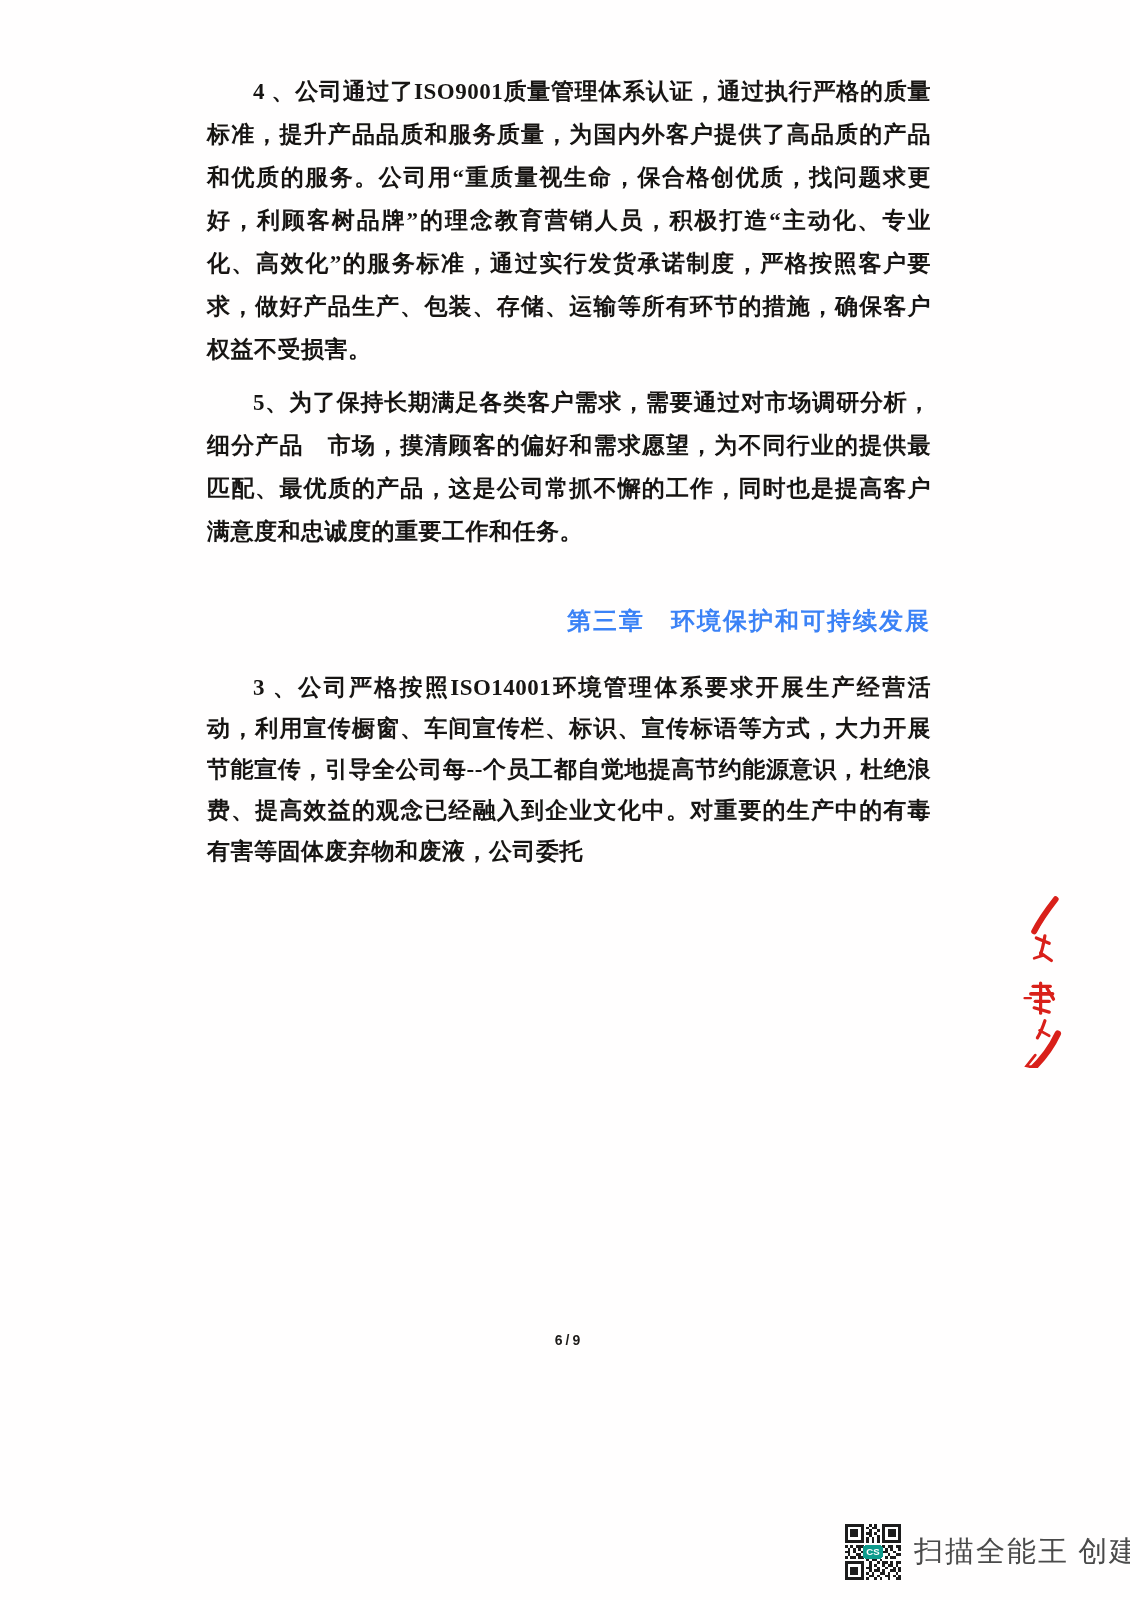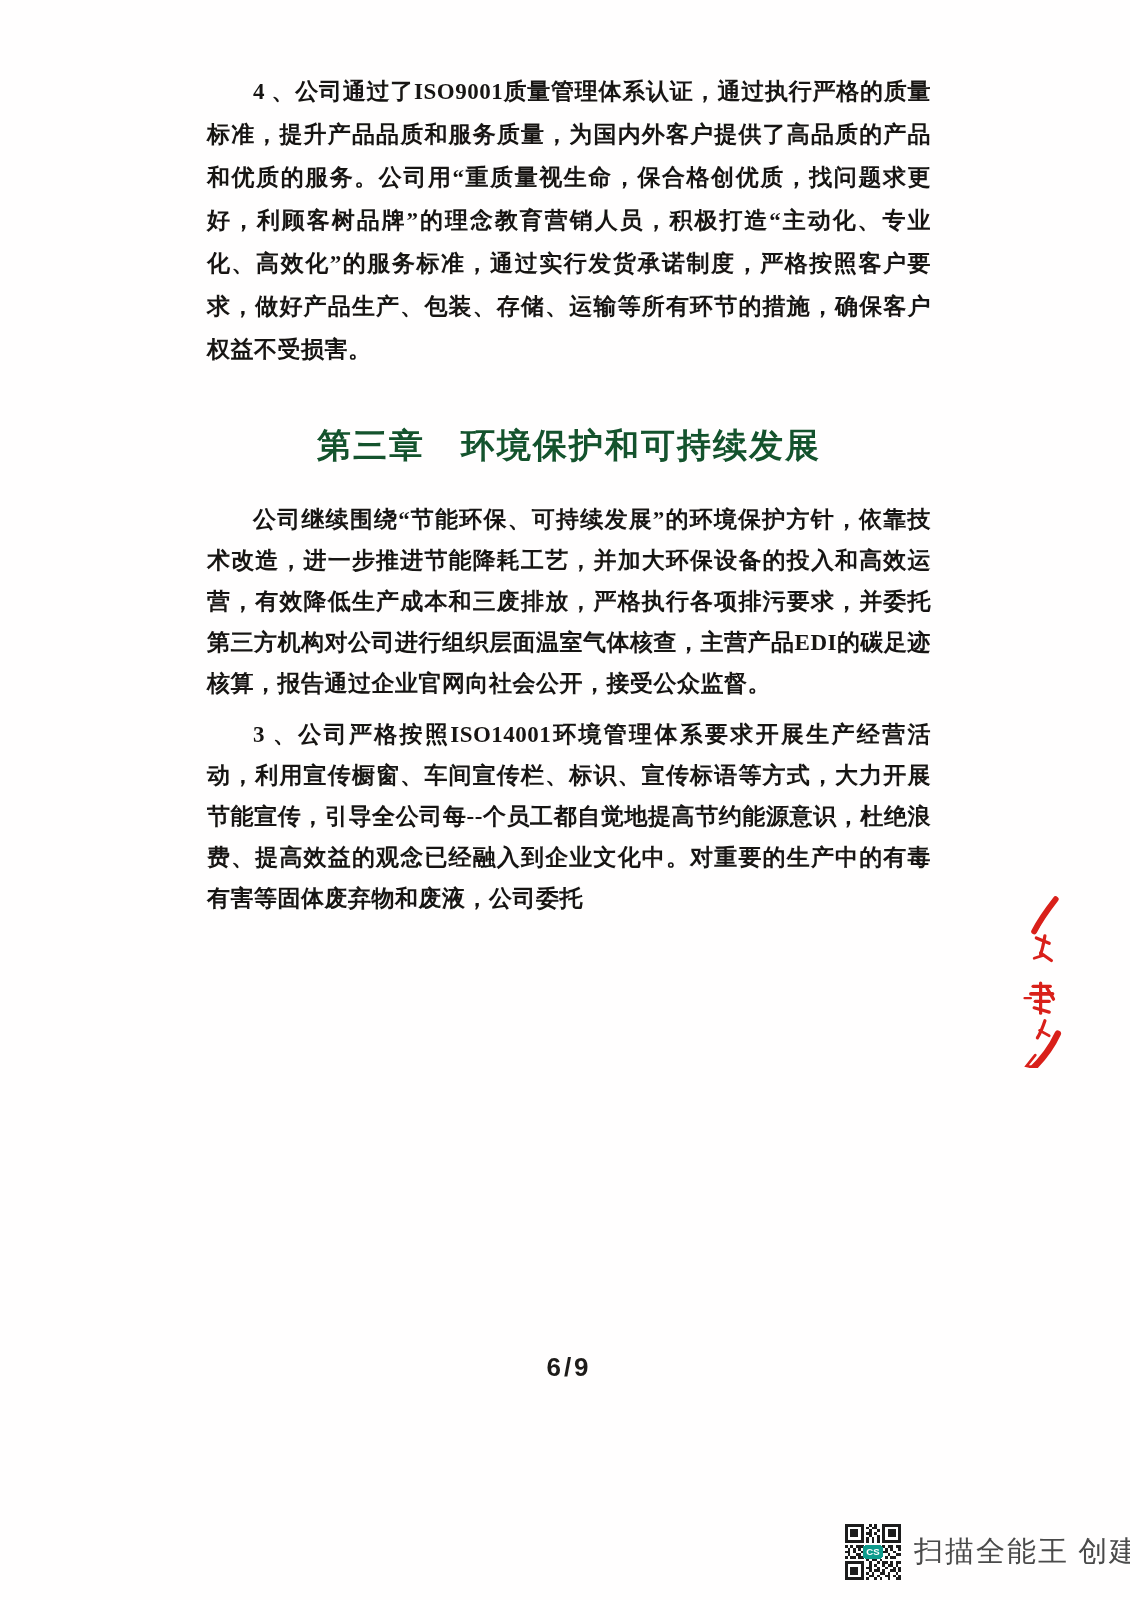--- a/index.html
+++ b/index.html
@@ -29,39 +29,38 @@
     font-weight: 600;
     line-height: 43px;
     text-indent: 2em;
     letter-spacing: 0.5px;
   }
   .para.tight {
     line-height: 41px;
   }
   .chapter-title {
     margin: 52px 0 30px 0;
-    font-size: 34px;
+    font-size: 24px;
     font-weight: 700;
-    text-align: center;
+    text-align: right;
     text-indent: 0;
     letter-spacing: 2px;
-    color: #14532d;
+    color: #3b82f6;
   }
   .page-number {
     position: absolute;
     left: 207px;
     width: 724px;
     top: 1332px;
     text-align: center;
-    font-size: 26px;
+    font-size: 14px;
     font-weight: 700;
     letter-spacing: 3px;
     color: #1d1b19;
     font-family: "Liberation Sans", "DejaVu Sans", sans-serif;
-    margin-top: 20px;
   }
   .stamp {
     position: absolute;
     left: 1008px;
     top: 896px;
     width: 62px;
     height: 172px;
   }
   .scanner-footer {
     position: absolute;
@@ -84,22 +83,22 @@
     font-weight: 400;
   }
 </style>
 </head>
 <body>
 
 <div class="page">
 
   <main class="content">
     <p class="para">4 、公司通过了ISO9001质量管理体系认证，通过执行严格的质量标准，提升产品品质和服务质量，为国内外客户提供了高品质的产品和优质的服务。公司用“重质量视生命，保合格创优质，找问题求更好，利顾客树品牌”的理念教育营销人员，积极打造“主动化、专业化、高效化”的服务标准，通过实行发货承诺制度，严格按照客户要求，做好产品生产、包装、存储、运输等所有环节的措施，确保客户权益不受损害。</p>
+    <p class="para">5、为了保持长期满足各类客户需求，需要通过对市场调研分析，细分产品　市场，摸清顾客的偏好和需求愿望，为不同行业的提供最匹配、最优质的产品，这是公司常抓不懈的工作，同时也是提高客户满意度和忠诚度的重要工作和任务。</p>
     <h1 class="chapter-title">第三章　环境保护和可持续发展</h1>
-    <p class="para tight">公司继续围绕“节能环保、可持续发展”的环境保护方针，依靠技术改造，进一步推进节能降耗工艺，并加大环保设备的投入和高效运营，有效降低生产成本和三废排放，严格执行各项排污要求，并委托第三方机构对公司进行组织层面温室气体核查，主营产品EDI的碳足迹核算，报告通过企业官网向社会公开，接受公众监督。</p>
     <p class="para tight">3 、公司严格按照ISO14001环境管理体系要求开展生产经营活动，利用宣传橱窗、车间宣传栏、标识、宣传标语等方式，大力开展节能宣传，引导全公司每--个员工都自觉地提高节约能源意识，杜绝浪费、提高效益的观念已经融入到企业文化中。对重要的生产中的有毒有害等固体废弃物和废液，公司委托</p>
   </main>
 
   <div class="page-number">6/9</div>
 
   <svg class="stamp" viewBox="0 0 55 160" fill="none" stroke="#d9201a" stroke-linecap="round">
     <path d="M43 3 C36 12 28 23 23 33" stroke-width="5.5"></path>
     <path d="M42 5 C36 13 30 22 26 30" stroke-width="2.5"></path>
     <path d="M25 39 l12 5" stroke-width="3"></path>
     <path d="M33 37 c-1 6 -2 12 -4 17" stroke-width="3"></path>

